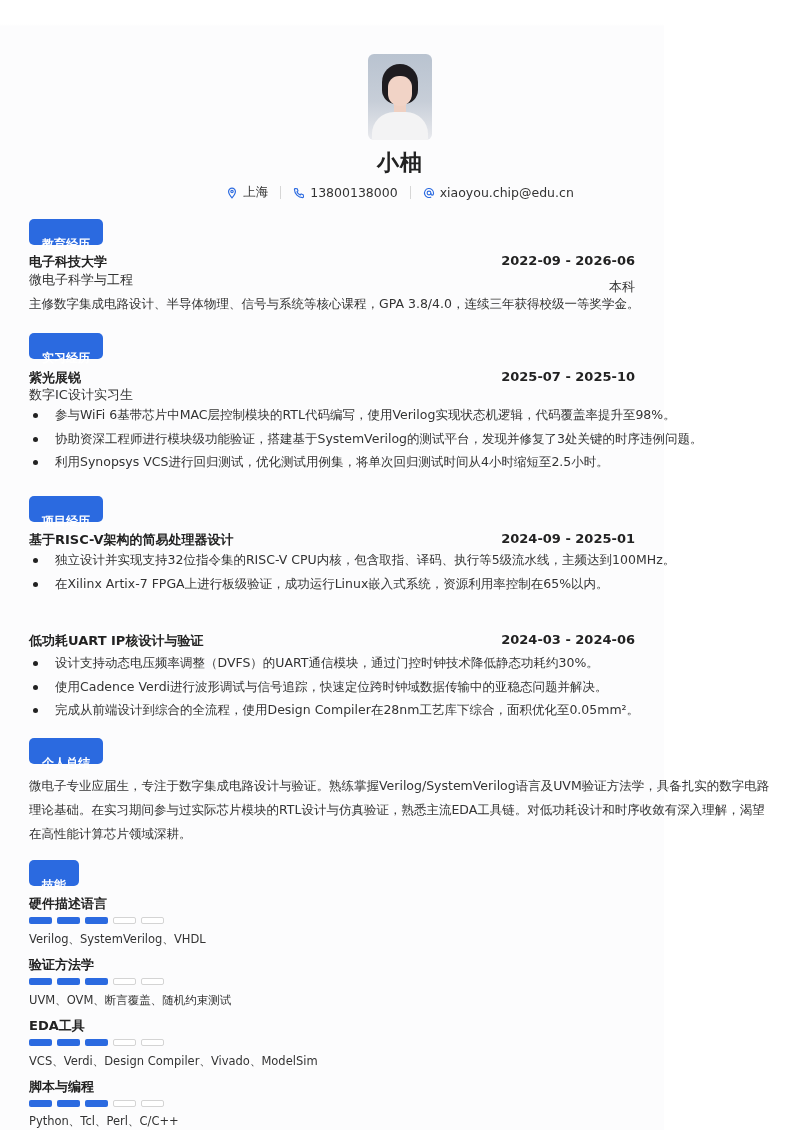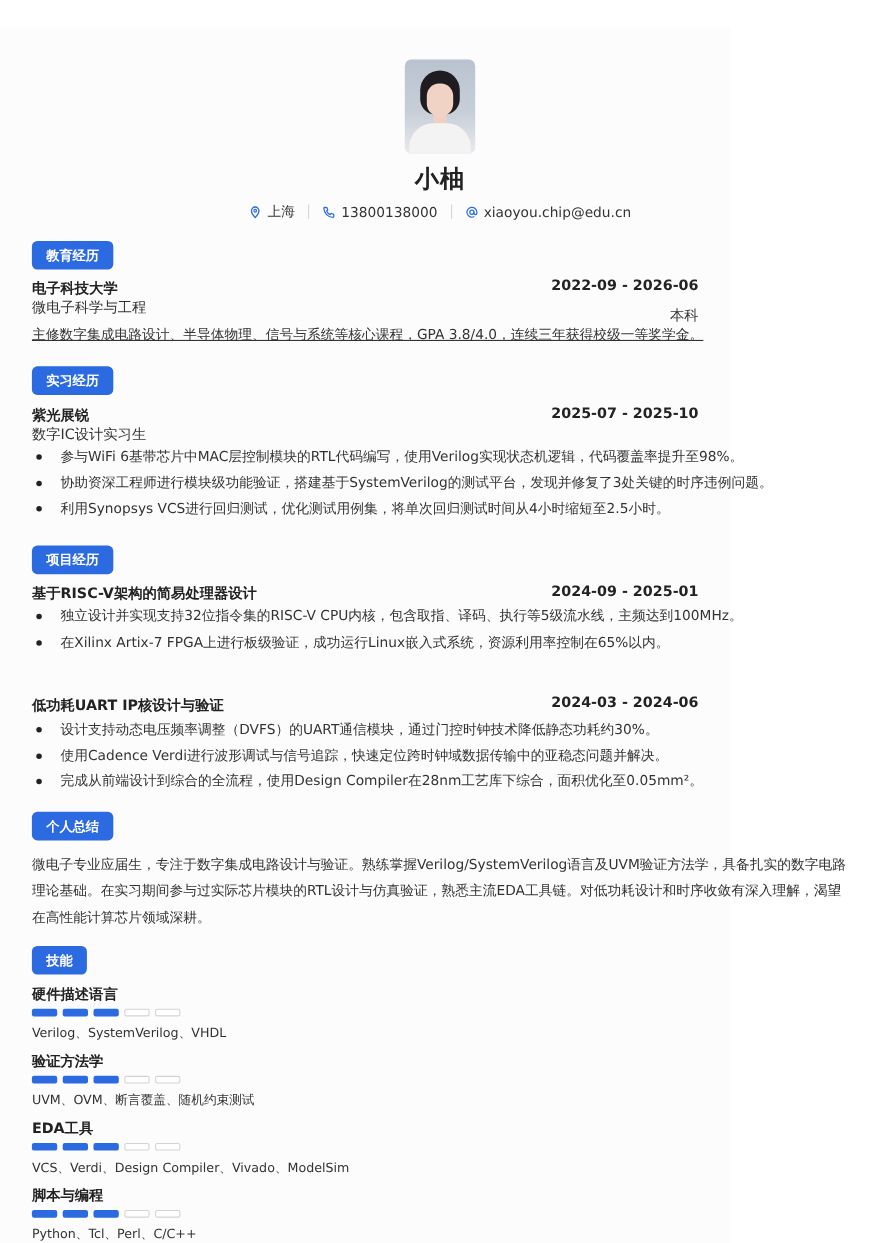--- a/index.html
+++ b/index.html
@@ -38,21 +38,21 @@
     .name { margin-top: 8px; font-size: 22px; font-weight: bold; color: #222; letter-spacing: 1px; }
     .contacts {
       margin-top: 6px; display: flex; justify-content: center; align-items: center;
       font-size: 12.5px; color: #333;
     }
     .contact { display: flex; align-items: center; gap: 5px; }
     .contact svg { width: 12px; height: 12px; }
     .sep { width: 1px; height: 13px; background: #d6d6d6; margin: 0 12px; }
 
     .badge {
-      position: absolute; left: 29px; height: 26px; padding: 0 13px;
+      position: absolute; left: 29px; height: 26px; padding: 12px 13px;
       background: #2b6ae0; color: #fff; font-size: 12px; font-weight: bold;
       border-radius: 5px; line-height: 26px;
     }
     .row-title { position: absolute; left: 29px; font-size: 13px; font-weight: bold; color: #222; }
     .row-date { position: absolute; right: 29px; font-size: 13px; font-weight: bold; color: #222; }
     .row-sub { position: absolute; left: 29px; font-size: 13px; color: #333; }
     .row-sub-right { position: absolute; right: 29px; font-size: 13px; color: #333; }
     .para { position: absolute; left: 29px; width: 742px; font-size: 12.5px; color: #333; line-height: 24px; }
     .bullets { position: absolute; left: 29px; width: 742px; list-style: none; }
     .bullets li { position: relative; padding-left: 26px; font-size: 12.5px; color: #333; height: 23.5px; line-height: 23.5px; }
@@ -104,21 +104,21 @@
         <span>xiaoyou.chip@edu.cn</span>
       </div>
     </div>
   </div>
 
   <div class="badge" style="top:219px;">教育经历</div>
   <div class="row-title" style="top:253px;">电子科技大学</div>
   <div class="row-date" style="top:253px;">2022-09 - 2026-06</div>
   <div class="row-sub" style="top:271px;">微电子科学与工程</div>
   <div class="row-sub-right" style="top:278px;">本科</div>
-  <div class="para" style="top:292px;text-decoration:underline;">主修数字集成电路设计、半导体物理、信号与系统等核心课程，GPA 3.8/4.0，连续三年获得校级一等奖学金。</div>
+  <div class="para" style="top:292px;">主修数字集成电路设计、半导体物理、信号与系统等核心课程，GPA 3.8/4.0，连续三年获得校级一等奖学金。</div>
 
   <div class="badge" style="top:333px;">实习经历</div>
   <div class="row-title" style="top:369px;">紫光展锐</div>
   <div class="row-date" style="top:369px;">2025-07 - 2025-10</div>
   <div class="row-sub" style="top:386px;">数字IC设计实习生</div>
   <ul class="bullets" style="top:403px;">
     <li>参与WiFi 6基带芯片中MAC层控制模块的RTL代码编写，使用Verilog实现状态机逻辑，代码覆盖率提升至98%。</li>
     <li>协助资深工程师进行模块级功能验证，搭建基于SystemVerilog的测试平台，发现并修复了3处关键的时序违例问题。</li>
     <li>利用Synopsys VCS进行回归测试，优化测试用例集，将单次回归测试时间从4小时缩短至2.5小时。</li>
   </ul>

